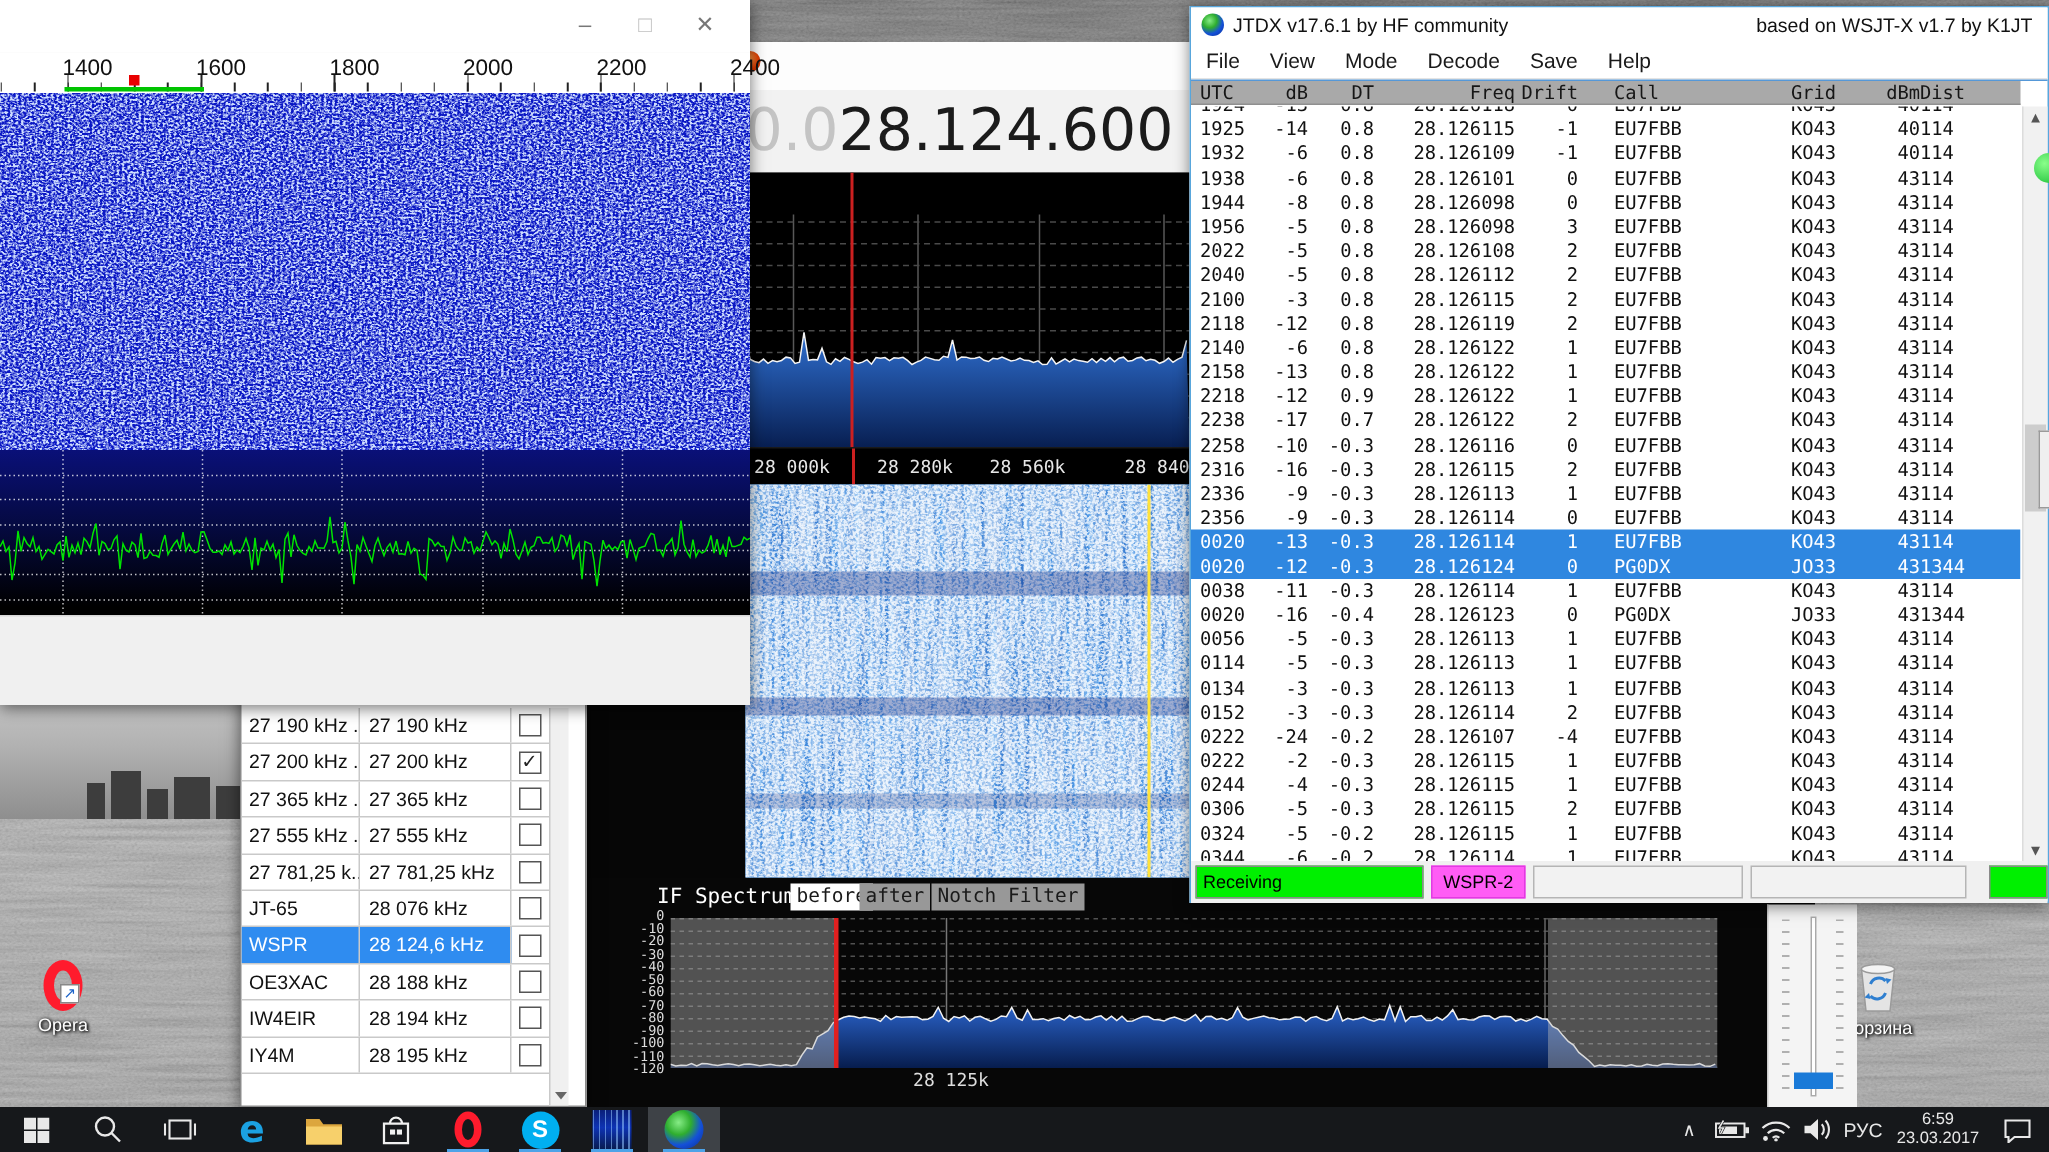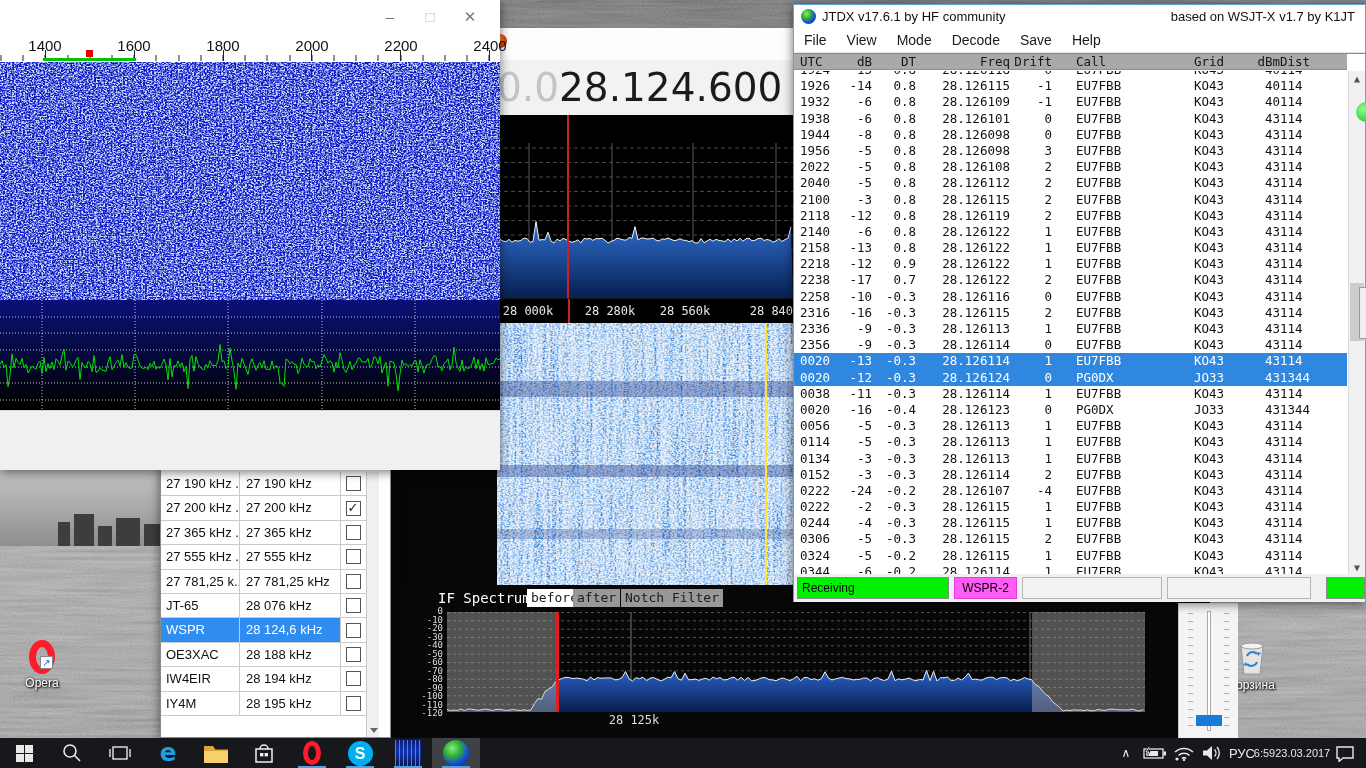--- a/index.html
+++ b/index.html
@@ -15,21 +15,21 @@
 #opera-ring{width:26px;height:34px;border:7px solid #ff1b2d;border-radius:50%;margin:0 auto;position:relative}
 #opera-badge{position:absolute;left:4px;bottom:-2px;width:13px;height:13px;background:#fff;border:1px solid #888;color:#1a62c8;font-size:10px;line-height:11px;text-align:center}
 #bin-ico{margin:0 auto;width:30px;height:38px;position:relative}
 
 .win{position:absolute;box-shadow:0 2px 10px rgba(0,0,0,.55)}
 
 #wg{left:0;top:0;width:500px;height:470px;background:#f0f0f0;z-index:5}
 #wg-title{position:absolute;left:0;top:0;width:500px;height:35px;background:#fff}
 .capbtn{position:absolute;top:8px;width:30px;height:20px;text-align:center;color:#777;font-size:15px;line-height:18px}
 #wg-scale{position:absolute;left:0;top:35px;width:500px;height:27px;background:#fff;font-size:15px;color:#111}
-#wg-scale span{position:absolute;top:2px;width:60px;text-align:center}
+#wg-scale span{position:absolute;top:2px;width:60px;text-align:right}
 #wg-scale span:nth-of-type(1){left:15px}#wg-scale span:nth-of-type(2){left:104px}
 #wg-scale span:nth-of-type(3){left:193px}#wg-scale span:nth-of-type(4){left:282px}
 #wg-scale span:nth-of-type(5){left:371px}#wg-scale span:nth-of-type(6){left:460px}
 #wg-ticks-min{position:absolute;left:0;bottom:1px;width:500px;height:6px;background:repeating-linear-gradient(to right,#222 0 1px,transparent 1px 22.2px);background-position:0.5px 0}
 #wg-ticks-maj{position:absolute;left:0;bottom:1px;width:500px;height:11px;background:repeating-linear-gradient(to right,#222 0 1px,transparent 1px 88.8px);background-position:45px 0}
 #wg-redmark{position:absolute;left:86px;top:15px;width:7px;height:7px;background:#e80000}
 #wg-greenbar{position:absolute;left:43px;top:23px;width:93px;height:3px;background:#00c400}
 #wg-wf{position:absolute;left:0;top:62px;width:500px;height:238px;background:#0a17c4;overflow:hidden}
 #wg-spec{position:absolute;left:0;top:300px;width:500px;height:110px;background:linear-gradient(180deg,#0a1078,#050a42 45%,#000 95%)}
 #wg-ctrl{position:absolute;left:0;top:410px;width:500px;height:60px;background:#f0f0f0;border-top:1px solid #d8d8d8;font-size:13px;color:#111}
@@ -121,21 +121,21 @@
 .tbtn.active{background:#3e4247}
 .runline{position:absolute;bottom:0;left:10px;right:10px;height:2px;background:#4da3e8}
 #tb-edge span{color:#1ba1e2;font-size:25px;font-weight:bold;font-family:"DejaVu Sans",sans-serif;line-height:26px}
 #tb-skype .sk{width:25px;height:25px;border-radius:50%;background:#00aff0;color:#fff;font-weight:bold;font-size:16px;text-align:center;line-height:25px}
 #tb-opera .op{width:18px;height:24px;border:5px solid #ff1b2d;border-radius:50%}
 #tb-sdr .wfic{width:26px;height:26px;background:linear-gradient(180deg,#0a1f7a,#0e33b4 45%,#081c52);position:relative;overflow:hidden}
 #tb-sdr .wfic::after{content:"";position:absolute;inset:0;background:repeating-linear-gradient(90deg,rgba(150,200,255,.55) 0 1px,transparent 1px 4px)}
 #tb-globe .gl{width:26px;height:26px}
 .tray{position:absolute;top:0;height:30px;display:flex;align-items:center;justify-content:center;color:#e8e8e8}
 #tr-lang{left:1222px;width:40px;font-size:13px}
-#tr-clock{left:1260px;width:64px;flex-direction:row;font-size:11px;line-height:13px;text-align:center}
+#tr-clock{left:1260px;width:64px;flex-direction:column;font-size:11px;line-height:13px;text-align:center}
 </style>
 </head>
 <body>
 
 <div id="screen">
 
   <div id="desktop">
     <svg width="1366" height="768" preserveAspectRatio="none">
       <defs>
         <filter id="fDeskA">
@@ -520,21 +520,21 @@
               <span class="c-dt">0.8</span>
               <span class="c-freq">28.126118</span>
               <span class="c-drift">0</span>
               <span class="c-call">EU7FBB</span>
               <span class="c-grid">KO43</span>
               <span class="c-dbm">40</span>
               <span class="c-dist">114</span>
             </div>
 
             <div class="jt-row">
-              <span class="c-utc">1926</span>
+              <span class="c-utc">1925</span>
               <span class="c-db">-14</span>
               <span class="c-dt">0.8</span>
               <span class="c-freq">28.126115</span>
               <span class="c-drift">-1</span>
               <span class="c-call">EU7FBB</span>
               <span class="c-grid">KO43</span>
               <span class="c-dbm">40</span>
               <span class="c-dist">114</span>
             </div>
 

